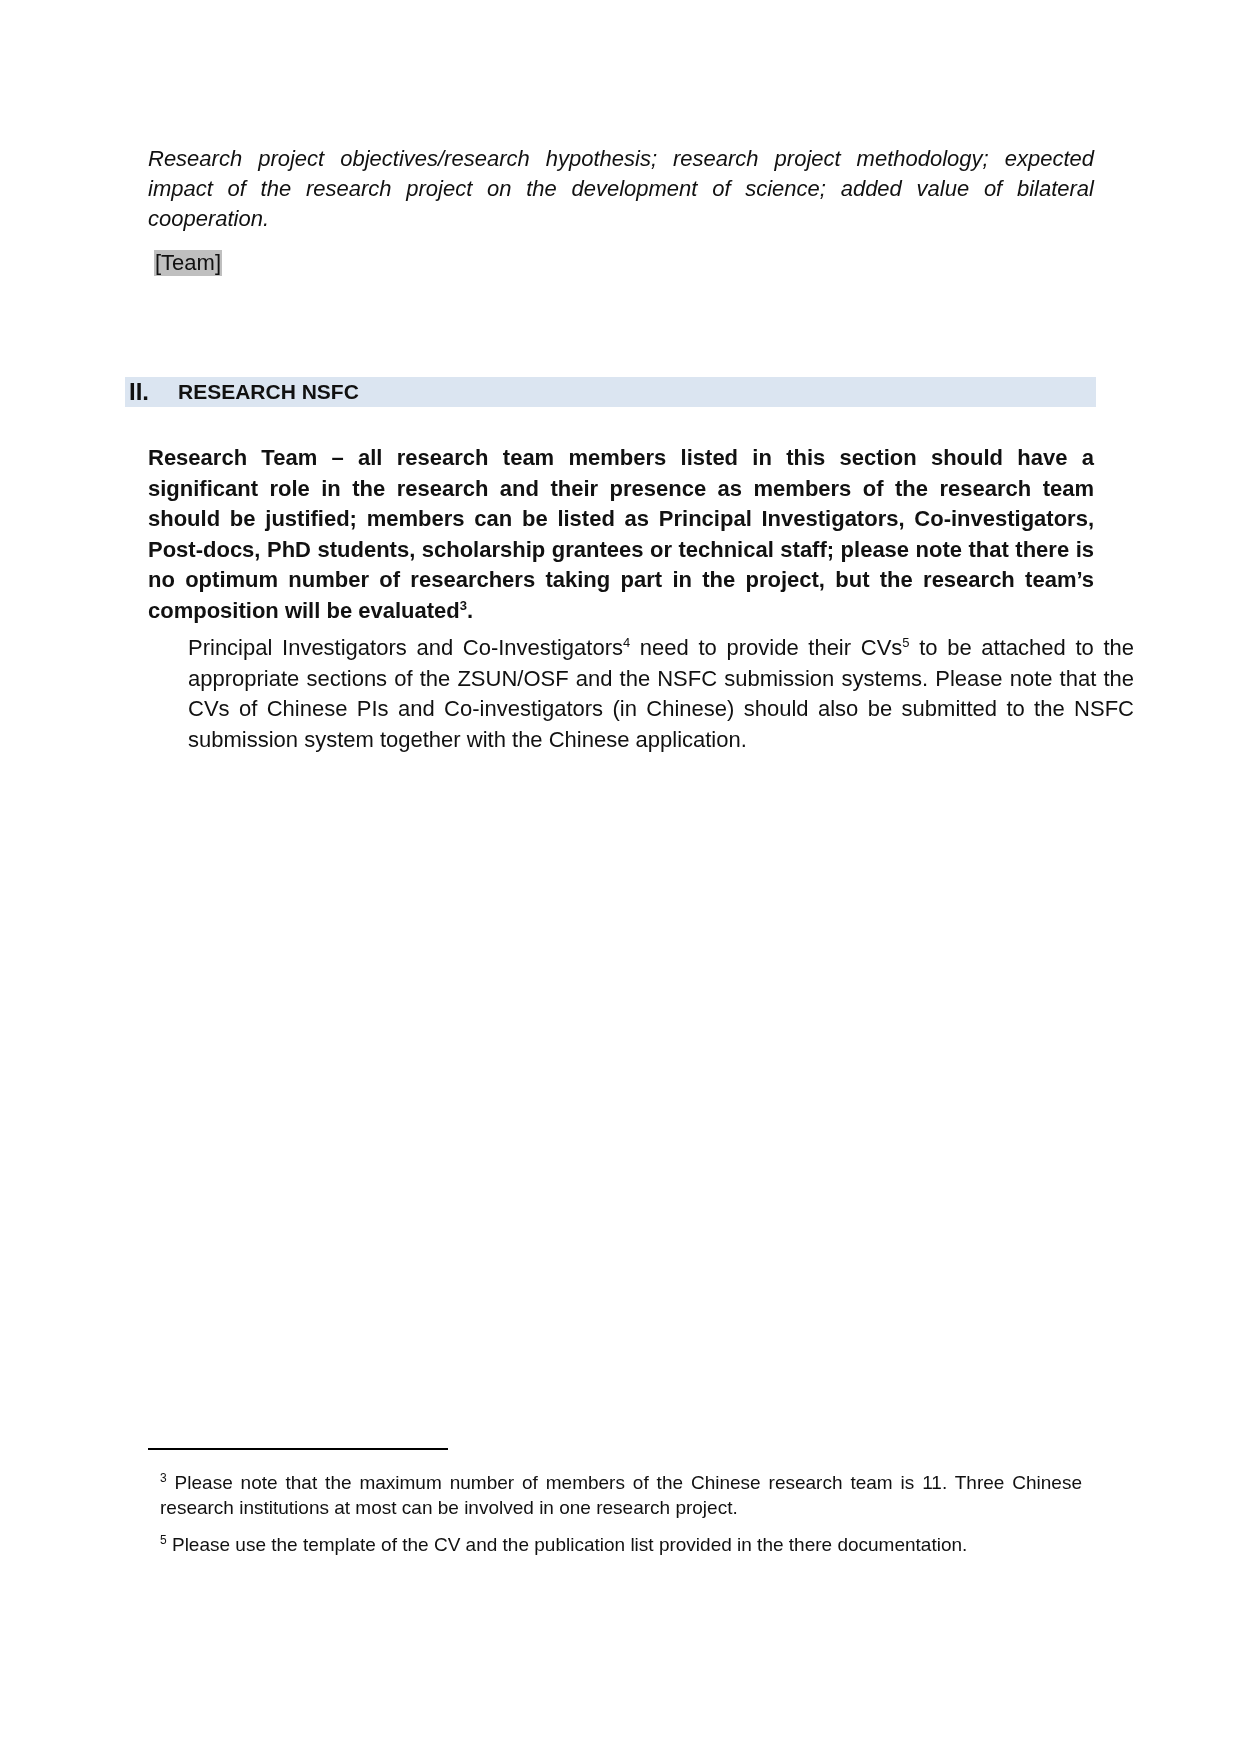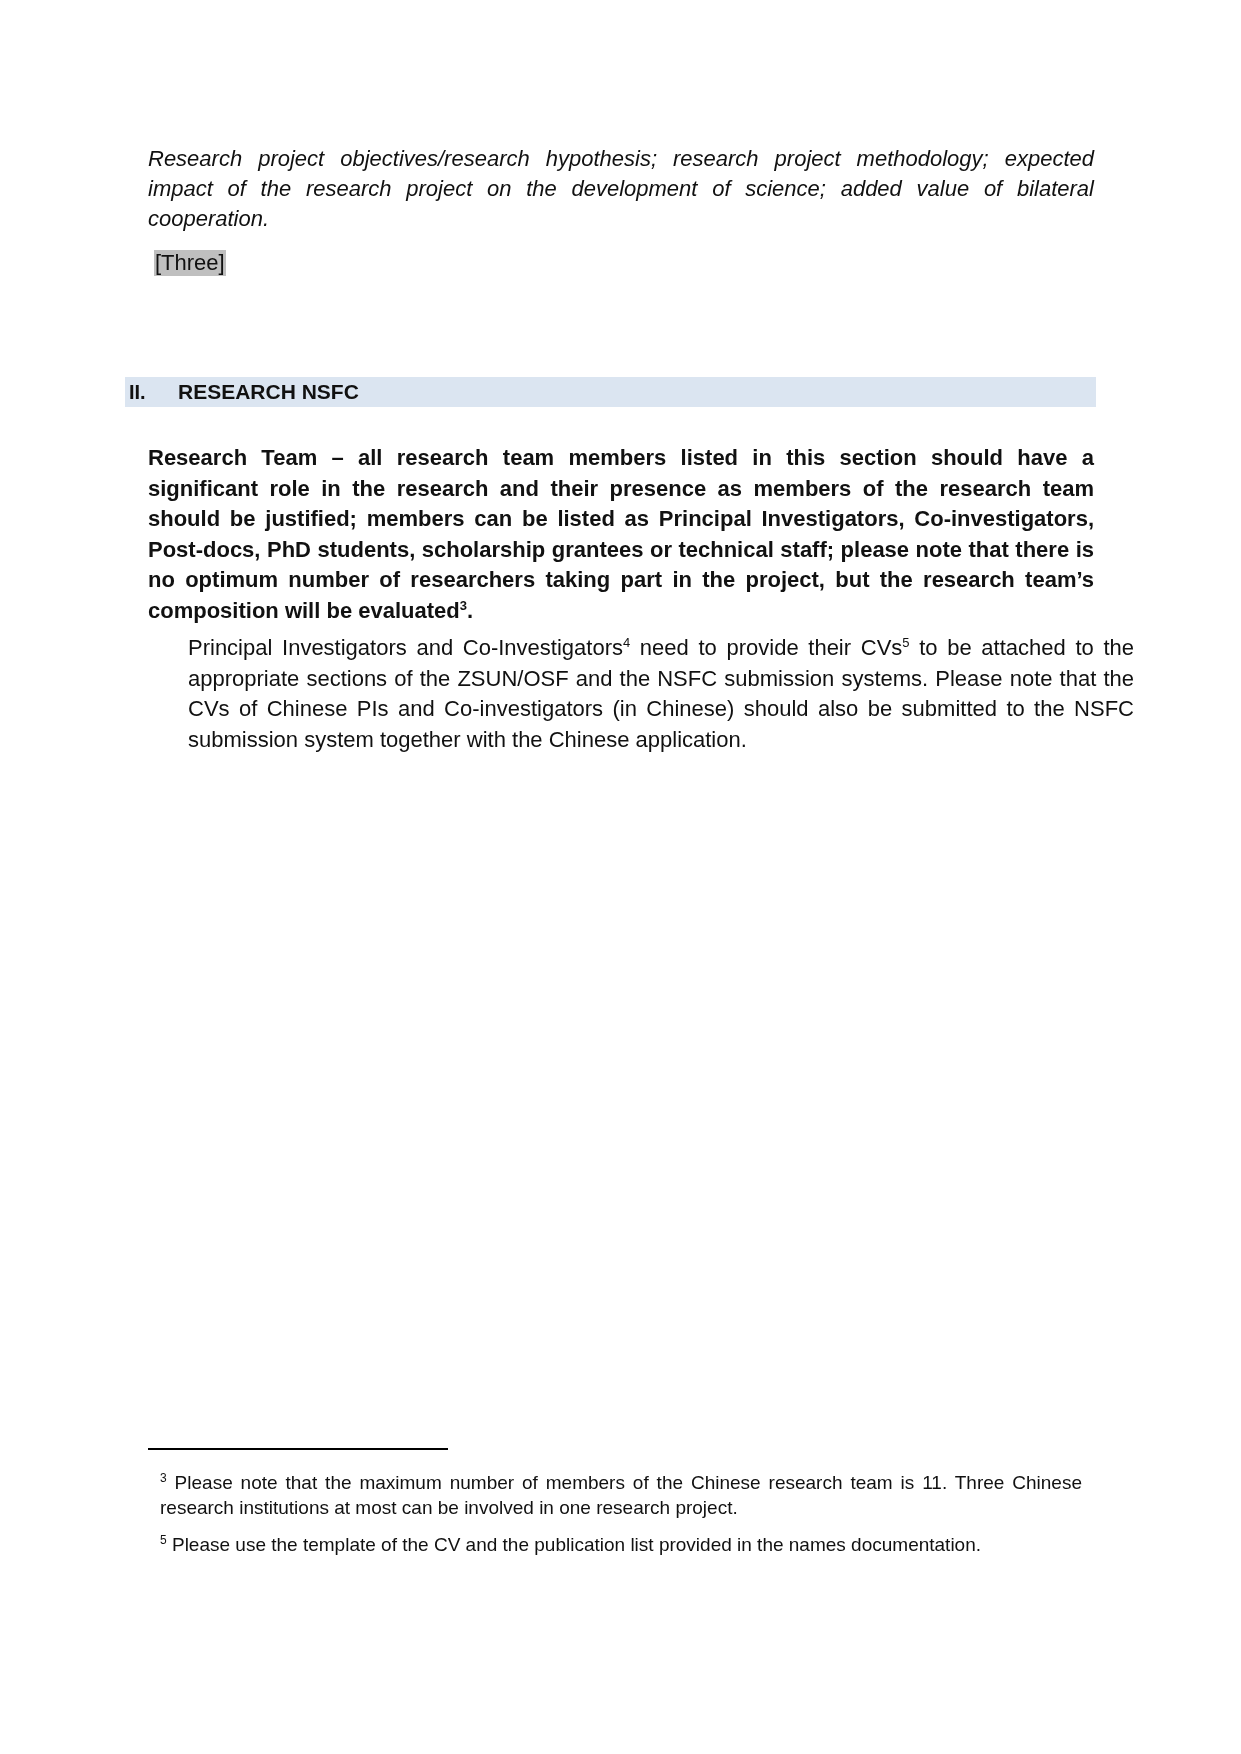--- a/index.html
+++ b/index.html
@@ -4,48 +4,48 @@
 <style>
   html, body { margin: 0; padding: 0; background: #ffffff; }
   body { width: 1241px; height: 1754px; position: relative; overflow: hidden;
          font-family: "Liberation Sans", sans-serif; color: #111111; }
   .page { position: absolute; left: 0; top: 0; width: 1241px; height: 1754px; background: #fff; }
   .block { position: absolute; left: 148px; width: 946px; text-align: justify; }
   .intro { top: 144px; font-size: 22px; line-height: 30px; font-style: italic; }
   .placeholder { position: absolute; left: 154px; top: 250px; font-size: 22px; line-height: 26px;
                  background: #bfbfbf; padding: 0 1px; }
   .section-band { position: absolute; left: 125px; top: 377px; width: 971px; height: 30px; background: #dbe5f1; }
-  .section-num { position: absolute; left: 129px; top: 380px; font-size: 20px; font-weight: bold; line-height: 24px; }
+  .section-num { position: absolute; left: 129px; top: 380px; font-size: 24px; font-weight: bold; line-height: 24px; }
   .section-title { position: absolute; left: 178px; top: 380px; font-size: 21px; font-weight: bold; line-height: 24px; }
   .para { font-size: 22px; line-height: 30.5px; }
   .p1 { top: 443px; font-weight: bold; }
   .p2 { top: 633px; margin-left: 40px; }
   sup { font-size: 13px; line-height: 0; vertical-align: 8px; }
   .fn-sep { position: absolute; left: 148px; top: 1448px; width: 300px; height: 2px; background: #000; }
   .footnotes { position: absolute; left: 148px; top: 1458px; width: 946px; font-size: 19px; line-height: 25px; }
   .fn { text-align: justify; margin: 12px; }
   .fn sup { font-size: 12px; vertical-align: 7px; }
 </style>
 </head>
 <body>
 
 <div class="page">
 
   <div class="block intro">Research project objectives/research hypothesis; research project methodology; expected impact of the research project on the development of science; added value of bilateral cooperation.</div>
 
-  <span class="placeholder">[Three]</span>
+  <span class="placeholder">[Team]</span>
 
   <div class="section-band"></div>
   <span class="section-num">II.</span>
   <span class="section-title">RESEARCH NSFC</span>
 
   <div class="block para p1"><span>Research Team – all research team members listed in this section should have a significant role in the research and their presence as members of the research team should be justified; members can be listed as Principal Investigators, Co-investigators, Post-docs, PhD students, scholarship grantees or technical staff; please note that there is no optimum number of researchers taking part in the project, but the research team’s composition will be evaluated</span><sup>3</sup><span>.</span></div>
 
   <div class="block para p2"><span>Principal Investigators and Co-Investigators</span><sup>4</sup><span> need to provide their CVs</span><sup>5</sup><span> to be attached to the appropriate sections of the ZSUN/OSF and the NSFC submission systems. Please note that the CVs of Chinese PIs and Co-investigators (in Chinese) should also be submitted to the NSFC submission system together with the Chinese application.</span></div>
 
   <div class="fn-sep"></div>
 
   <div class="footnotes">
     <p class="fn"><sup>3</sup><span> Please note that the maximum number of members of the Chinese research team is 11. Three Chinese research institutions at most can be involved in one research project.</span></p>
-    <p class="fn"><sup>5</sup><span> Please use the template of the CV and the publication list provided in the names documentation.</span></p>
+    <p class="fn"><sup>5</sup><span> Please use the template of the CV and the publication list provided in the there documentation.</span></p>
   </div>
 
 </div>
 
 </body></html>

